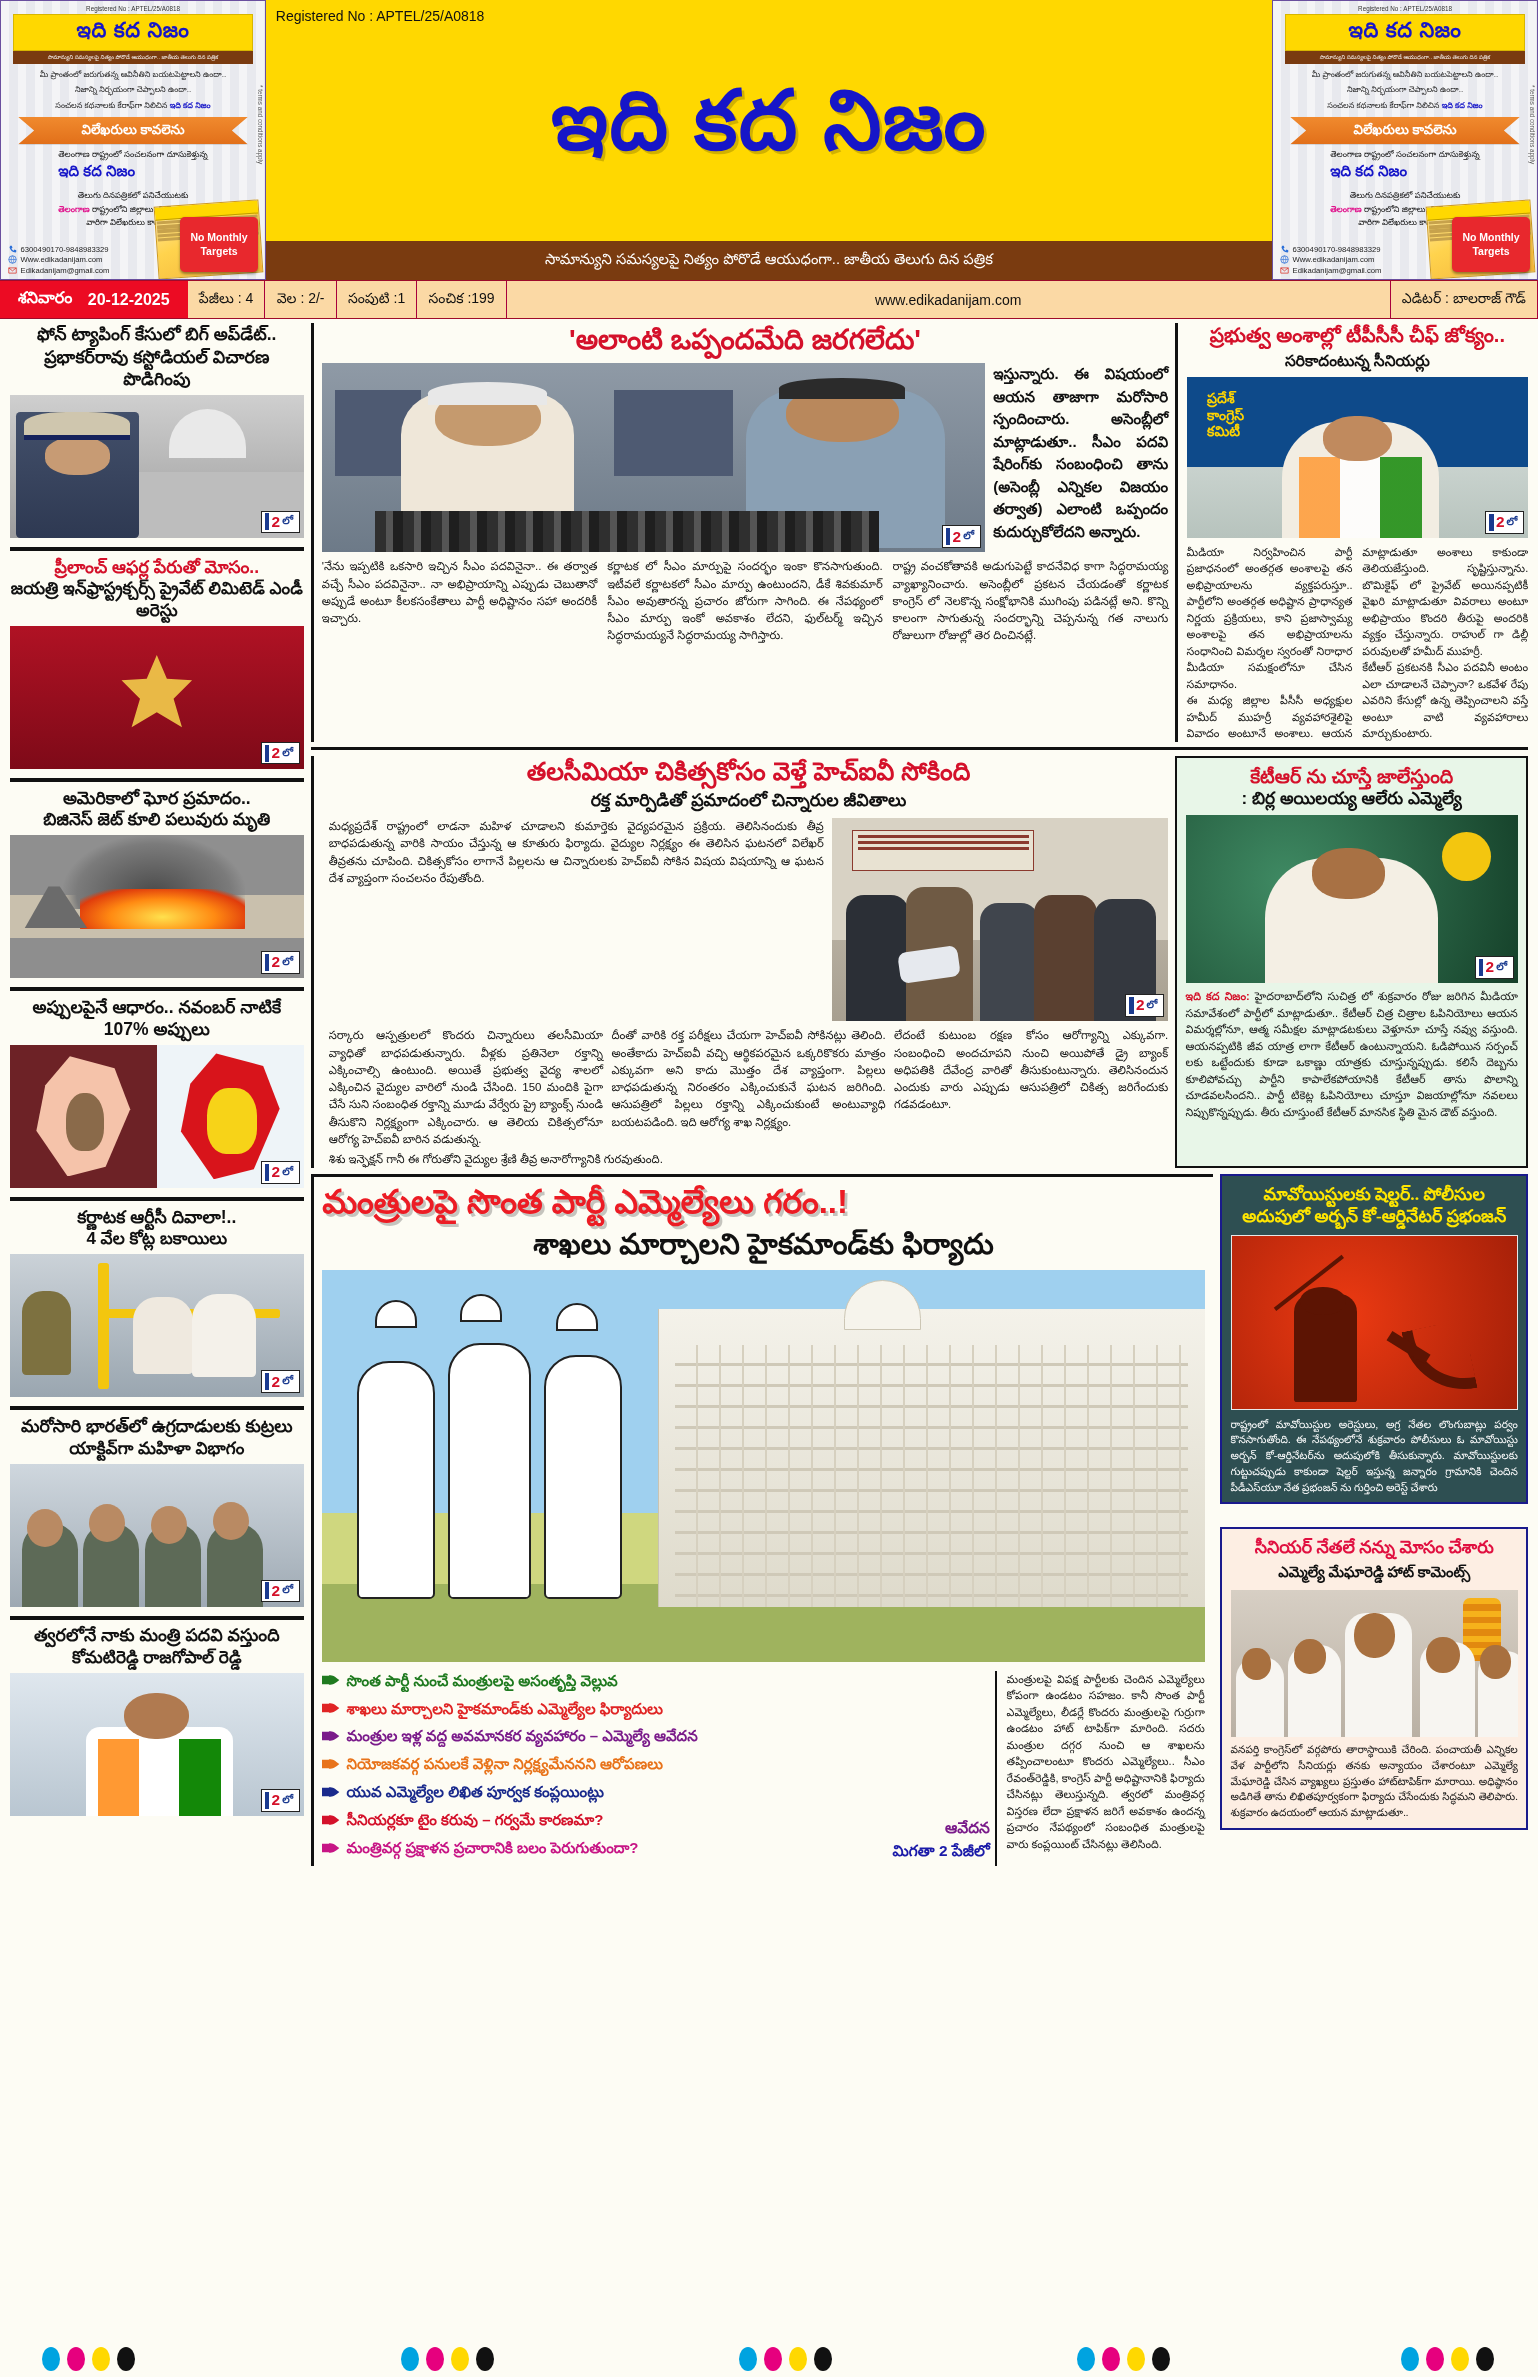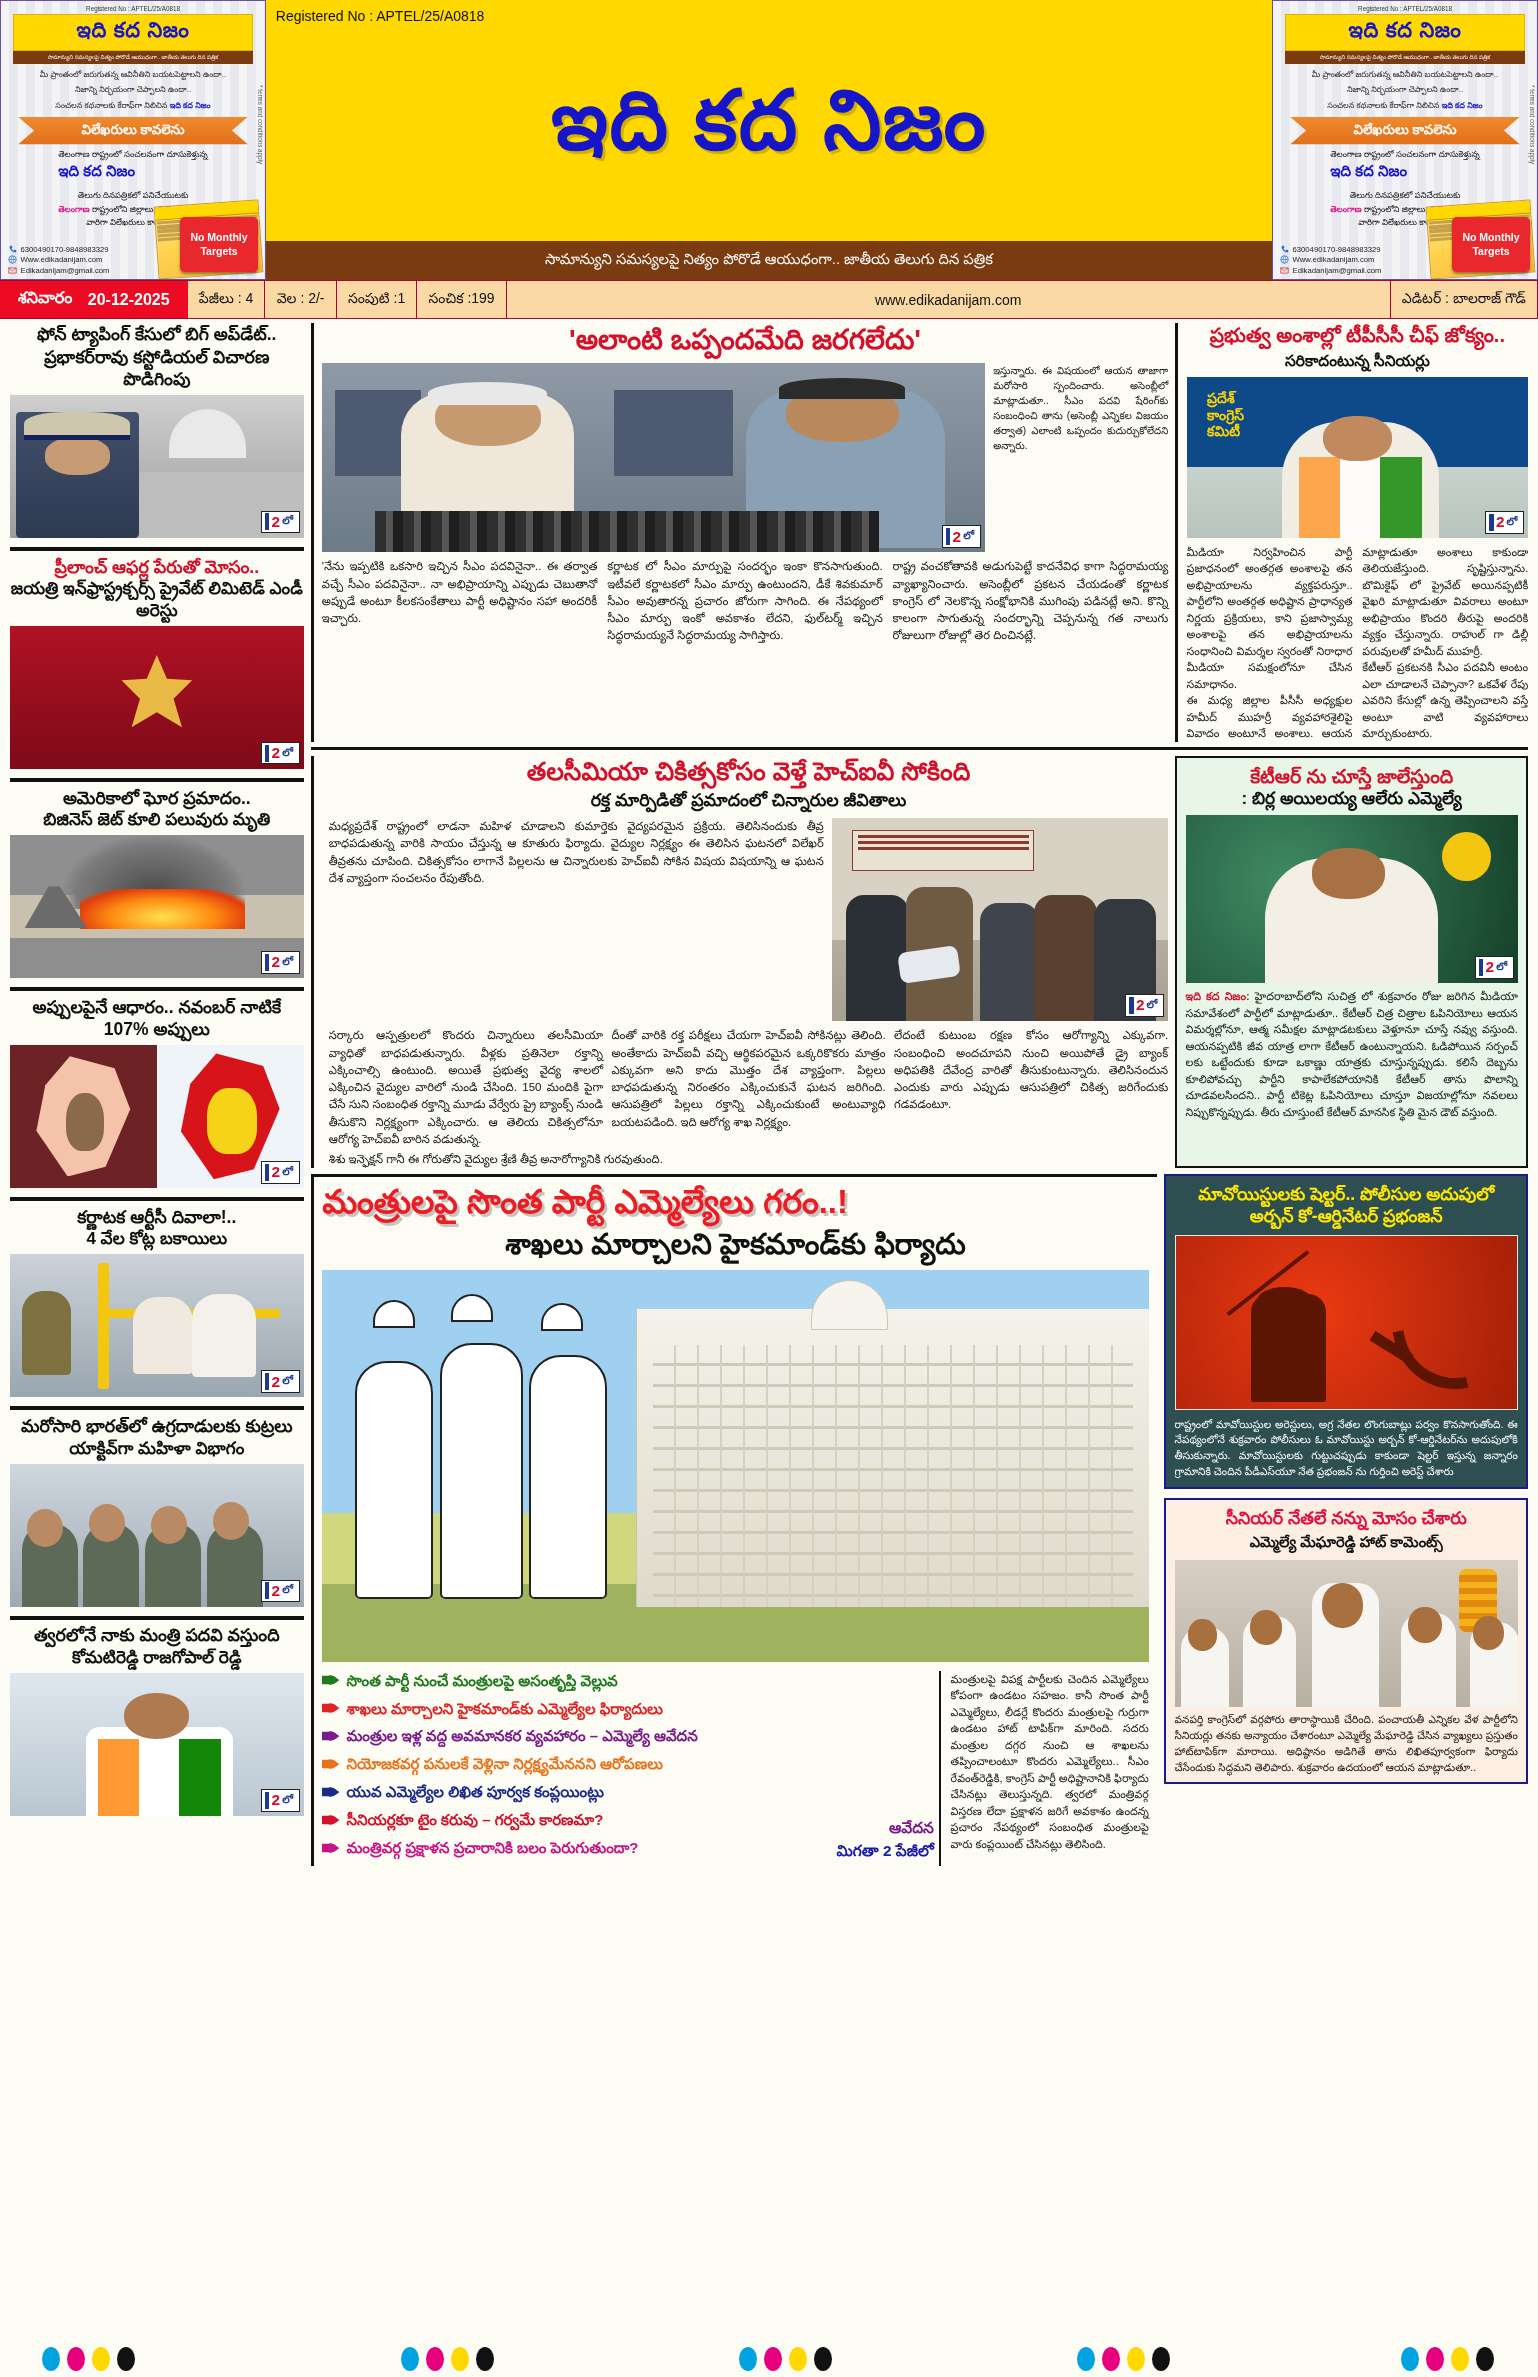--- a/index.html
+++ b/index.html
@@ -192,21 +192,21 @@
   .lead-pic .m2 { position:absolute; right:6%; top:14%; width:30%; height:84%;
                   background:#8aa0b4; border-radius:49px 49px 0 0; }
   .lead-pic .m2f { position:absolute; right:13%; top:12%; width:17%; height:30%;
                    background:#b9885c; border-radius:46%; }
   .lead-pic .m2h { position:absolute; right:12%; top:8%; width:19%; height:11%;
                    background:#2b2b2b; border-radius:50% 50% 0 0; }
   .lead-pic .mic { position:absolute; bottom:0; left:8%; width:76%; height:22%;
                    background:repeating-linear-gradient(90deg,#2f2f2f 0 11.2px,#555 11.2px 18px,#1f1f1f 18px 28px); }
   .lead-pic .cop { position:absolute; top:14%; width:13%; height:46%; background:#4e5a72; }
   .col2 { width:175px; flex:none; }
-  .bt { font-size:10px; line-height:1.5; color:#111; text-align:justify; }
+  .bt { font-size:15px; line-height:1.5; color:#111; text-align:justify;font-weight:bold; }
   .bt-cols3 { column-count:3; column-gap:9.8px; margin-top:6.3px; font-size:11.5px;
               line-height:1.5; text-align:justify; color:#111; }
 
   .tpcc-pic { height:161px; margin-top:6.3px; position:relative; overflow:hidden;
               background:linear-gradient(180deg,#dfe6e3,#b7c3bd); }
   .tpcc-pic .bg { position:absolute; inset:0 0 44% 0; background:#0e4a8a; }
   .tpcc-pic .bgtxt { position:absolute; left:6%; top:8%; width:46%; color:#ffd400;
                      font-size:14px; font-weight:bold; line-height:1.2; }
   .tpcc-pic .man { position:absolute; left:28%; bottom:0; width:46%; height:72%;
                    background:#f2ede2; border-radius:56px 56px 0 0; }
@@ -253,21 +253,21 @@
                   background:#f4efe4; border-radius:60px 60px 0 0; }
   .ktr-pic .mf { position:absolute; left:38%; top:20%; width:22%; height:30%;
                  background:#a87144; border-radius:46%; }
   .ktr-body { font-size:11px; line-height:1.5; text-align:justify; color:#111; margin-top:5.6px; }
   .ktr-tag { font-weight:bold; color:#d4112a; }
 
   
   .row3 { display:flex; gap:7px; margin-top:5.6px; }
   .col-big { flex:1; min-width:0; border-top:3.5px solid #111; border-left:3.5px solid #111;
              padding:7px 8.4px 0; }
-  .col-right { width:364px; flex:none; display:flex; flex-direction:column; gap:9px; }
+  .col-right { width:308px; flex:none; display:flex; flex-direction:column; gap:23px;font-family:Liberation Serif, serif; }
 
   .big-h { font-size:33px; color:#ec1c24; font-weight:bold; text-align:left;
            text-shadow:2.8px 2.8px 0 rgba(0,0,0,.22); line-height:1.1; }
   .big-s { font-size:29px; color:#111; font-weight:bold; text-align:center;
            line-height:1.15; margin-top:8.4px; }
   .big-pic { height:392px; margin-top:8.4px; position:relative; overflow:hidden;
              background:linear-gradient(180deg,#9fd0ef 0 62%,#cfd77f 62% 80%,#9fb35e 80% 100%); }
   .big-pic .bldg { position:absolute; right:0; bottom:14%; width:62%; height:76%;
                    background:linear-gradient(180deg,#f4f2ea,#dedacb);
                    border-left:1.4px solid #c9c3b2; }

